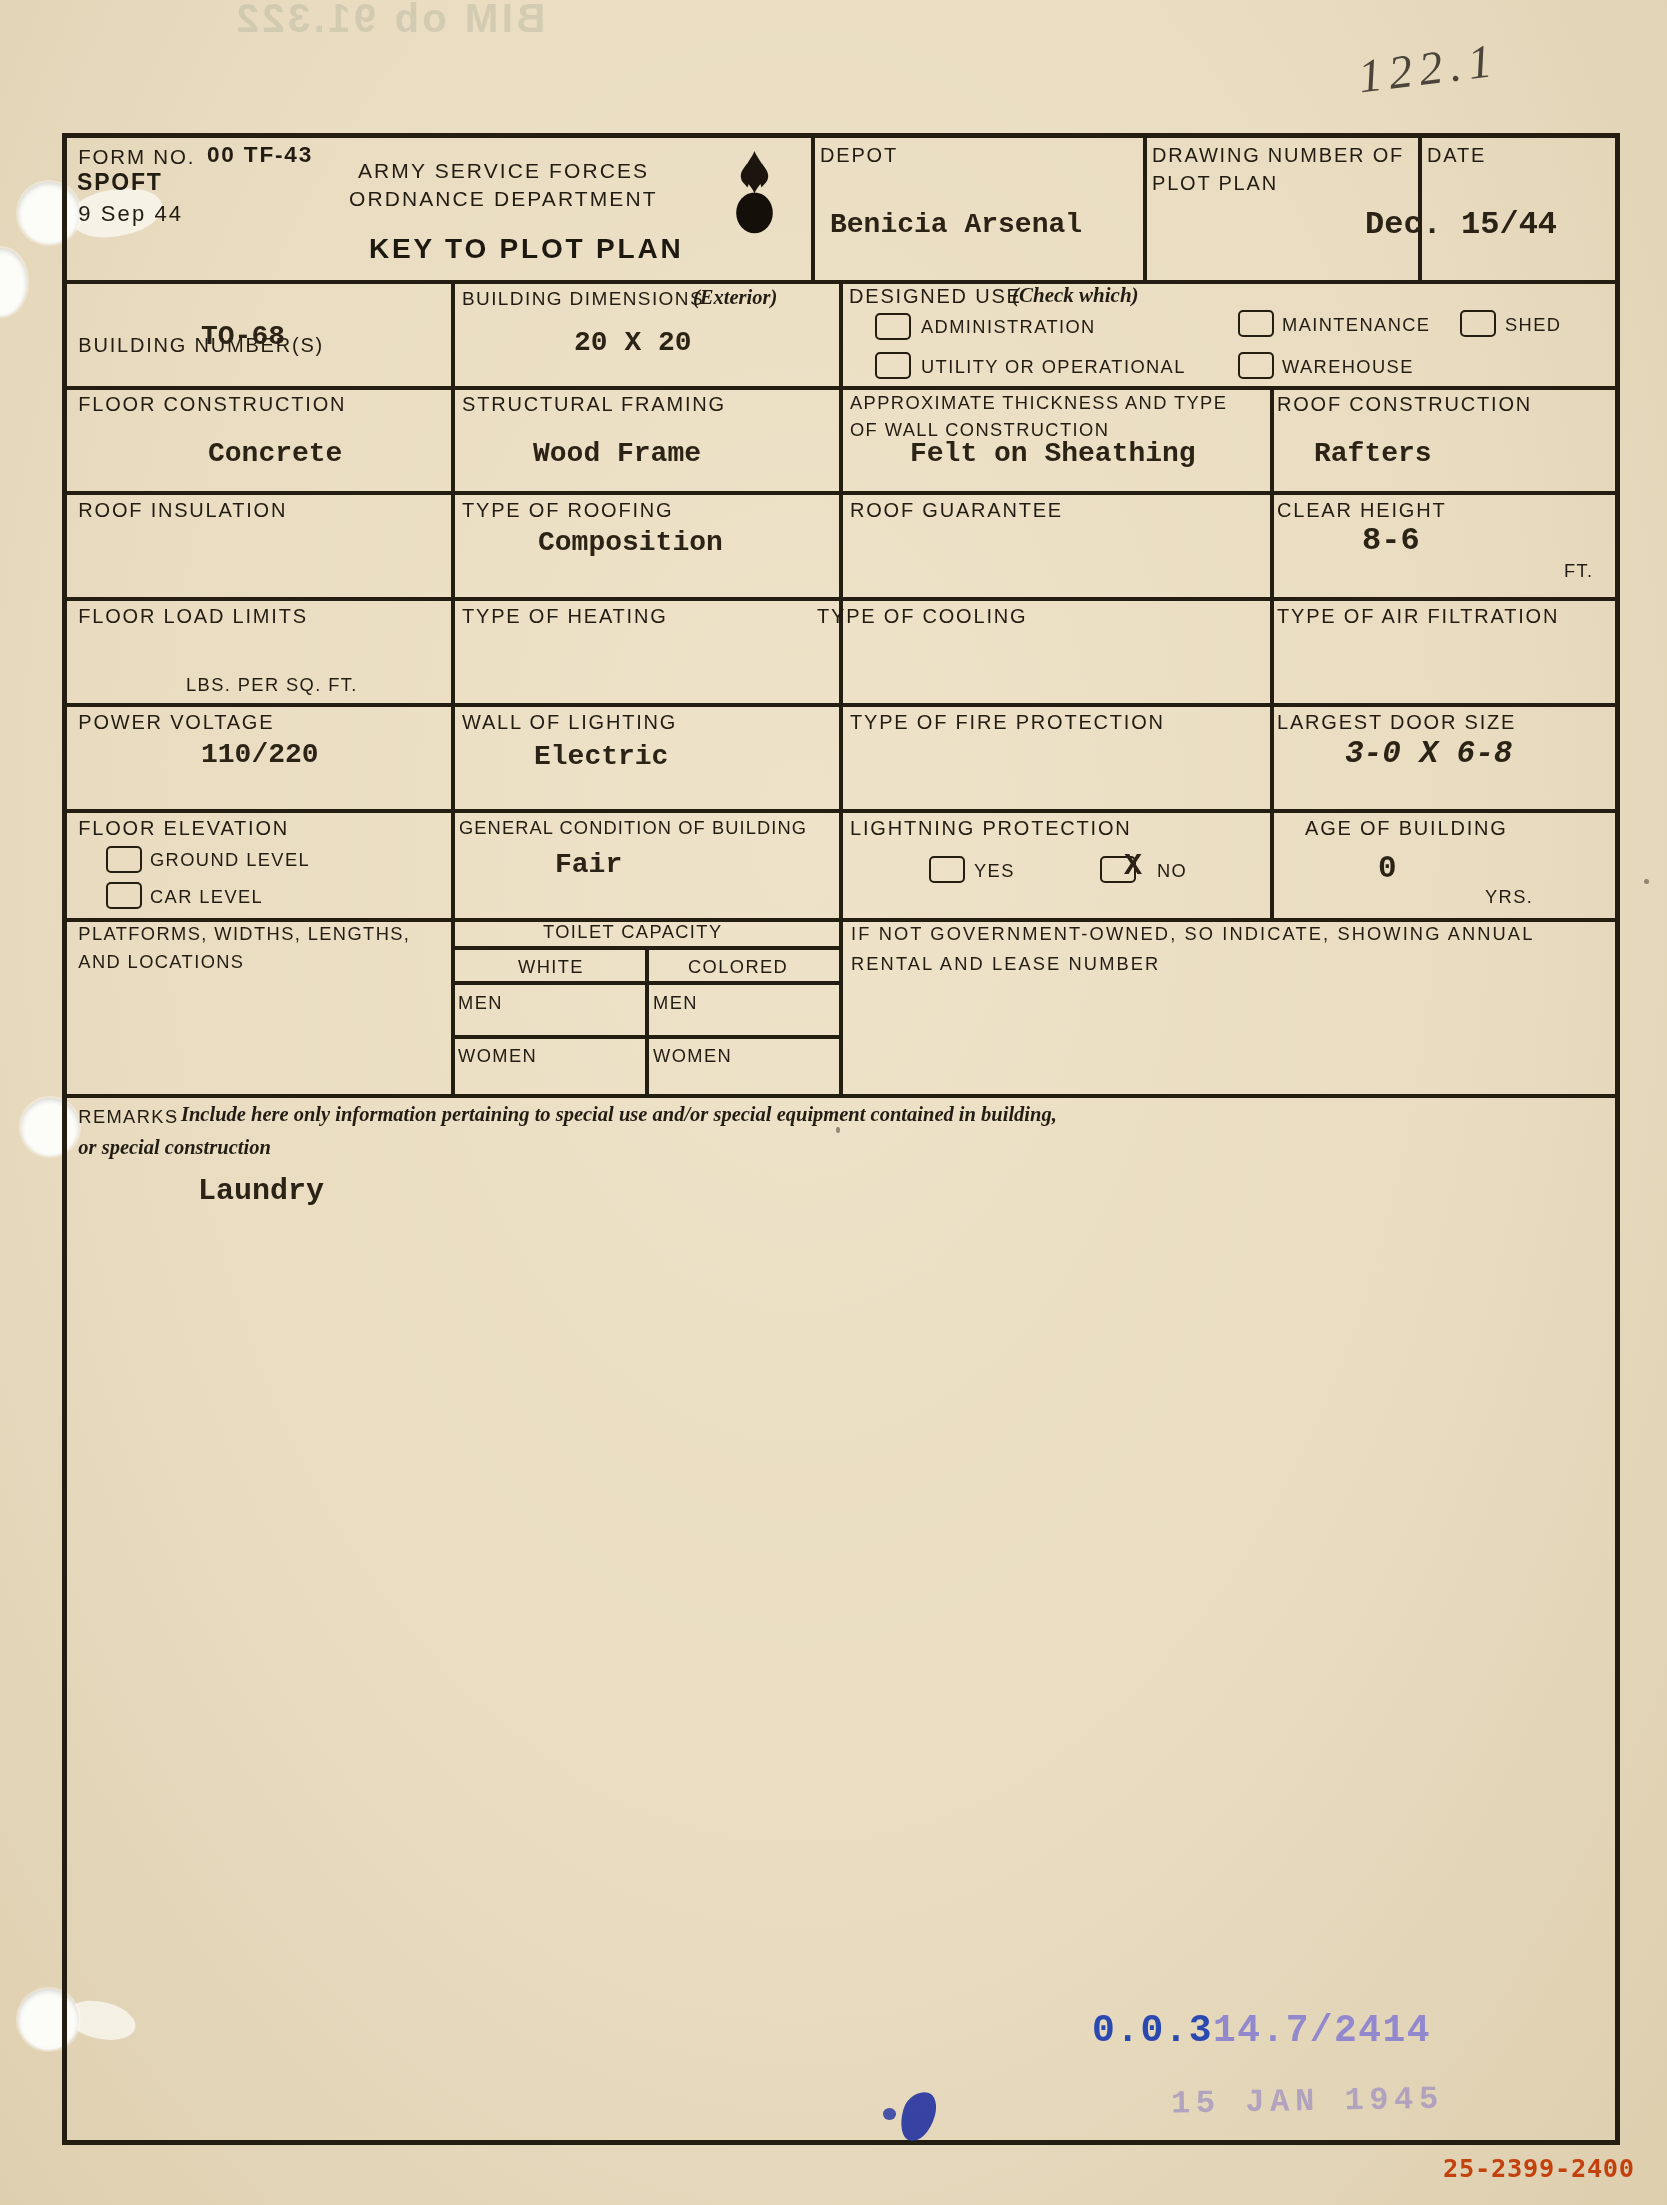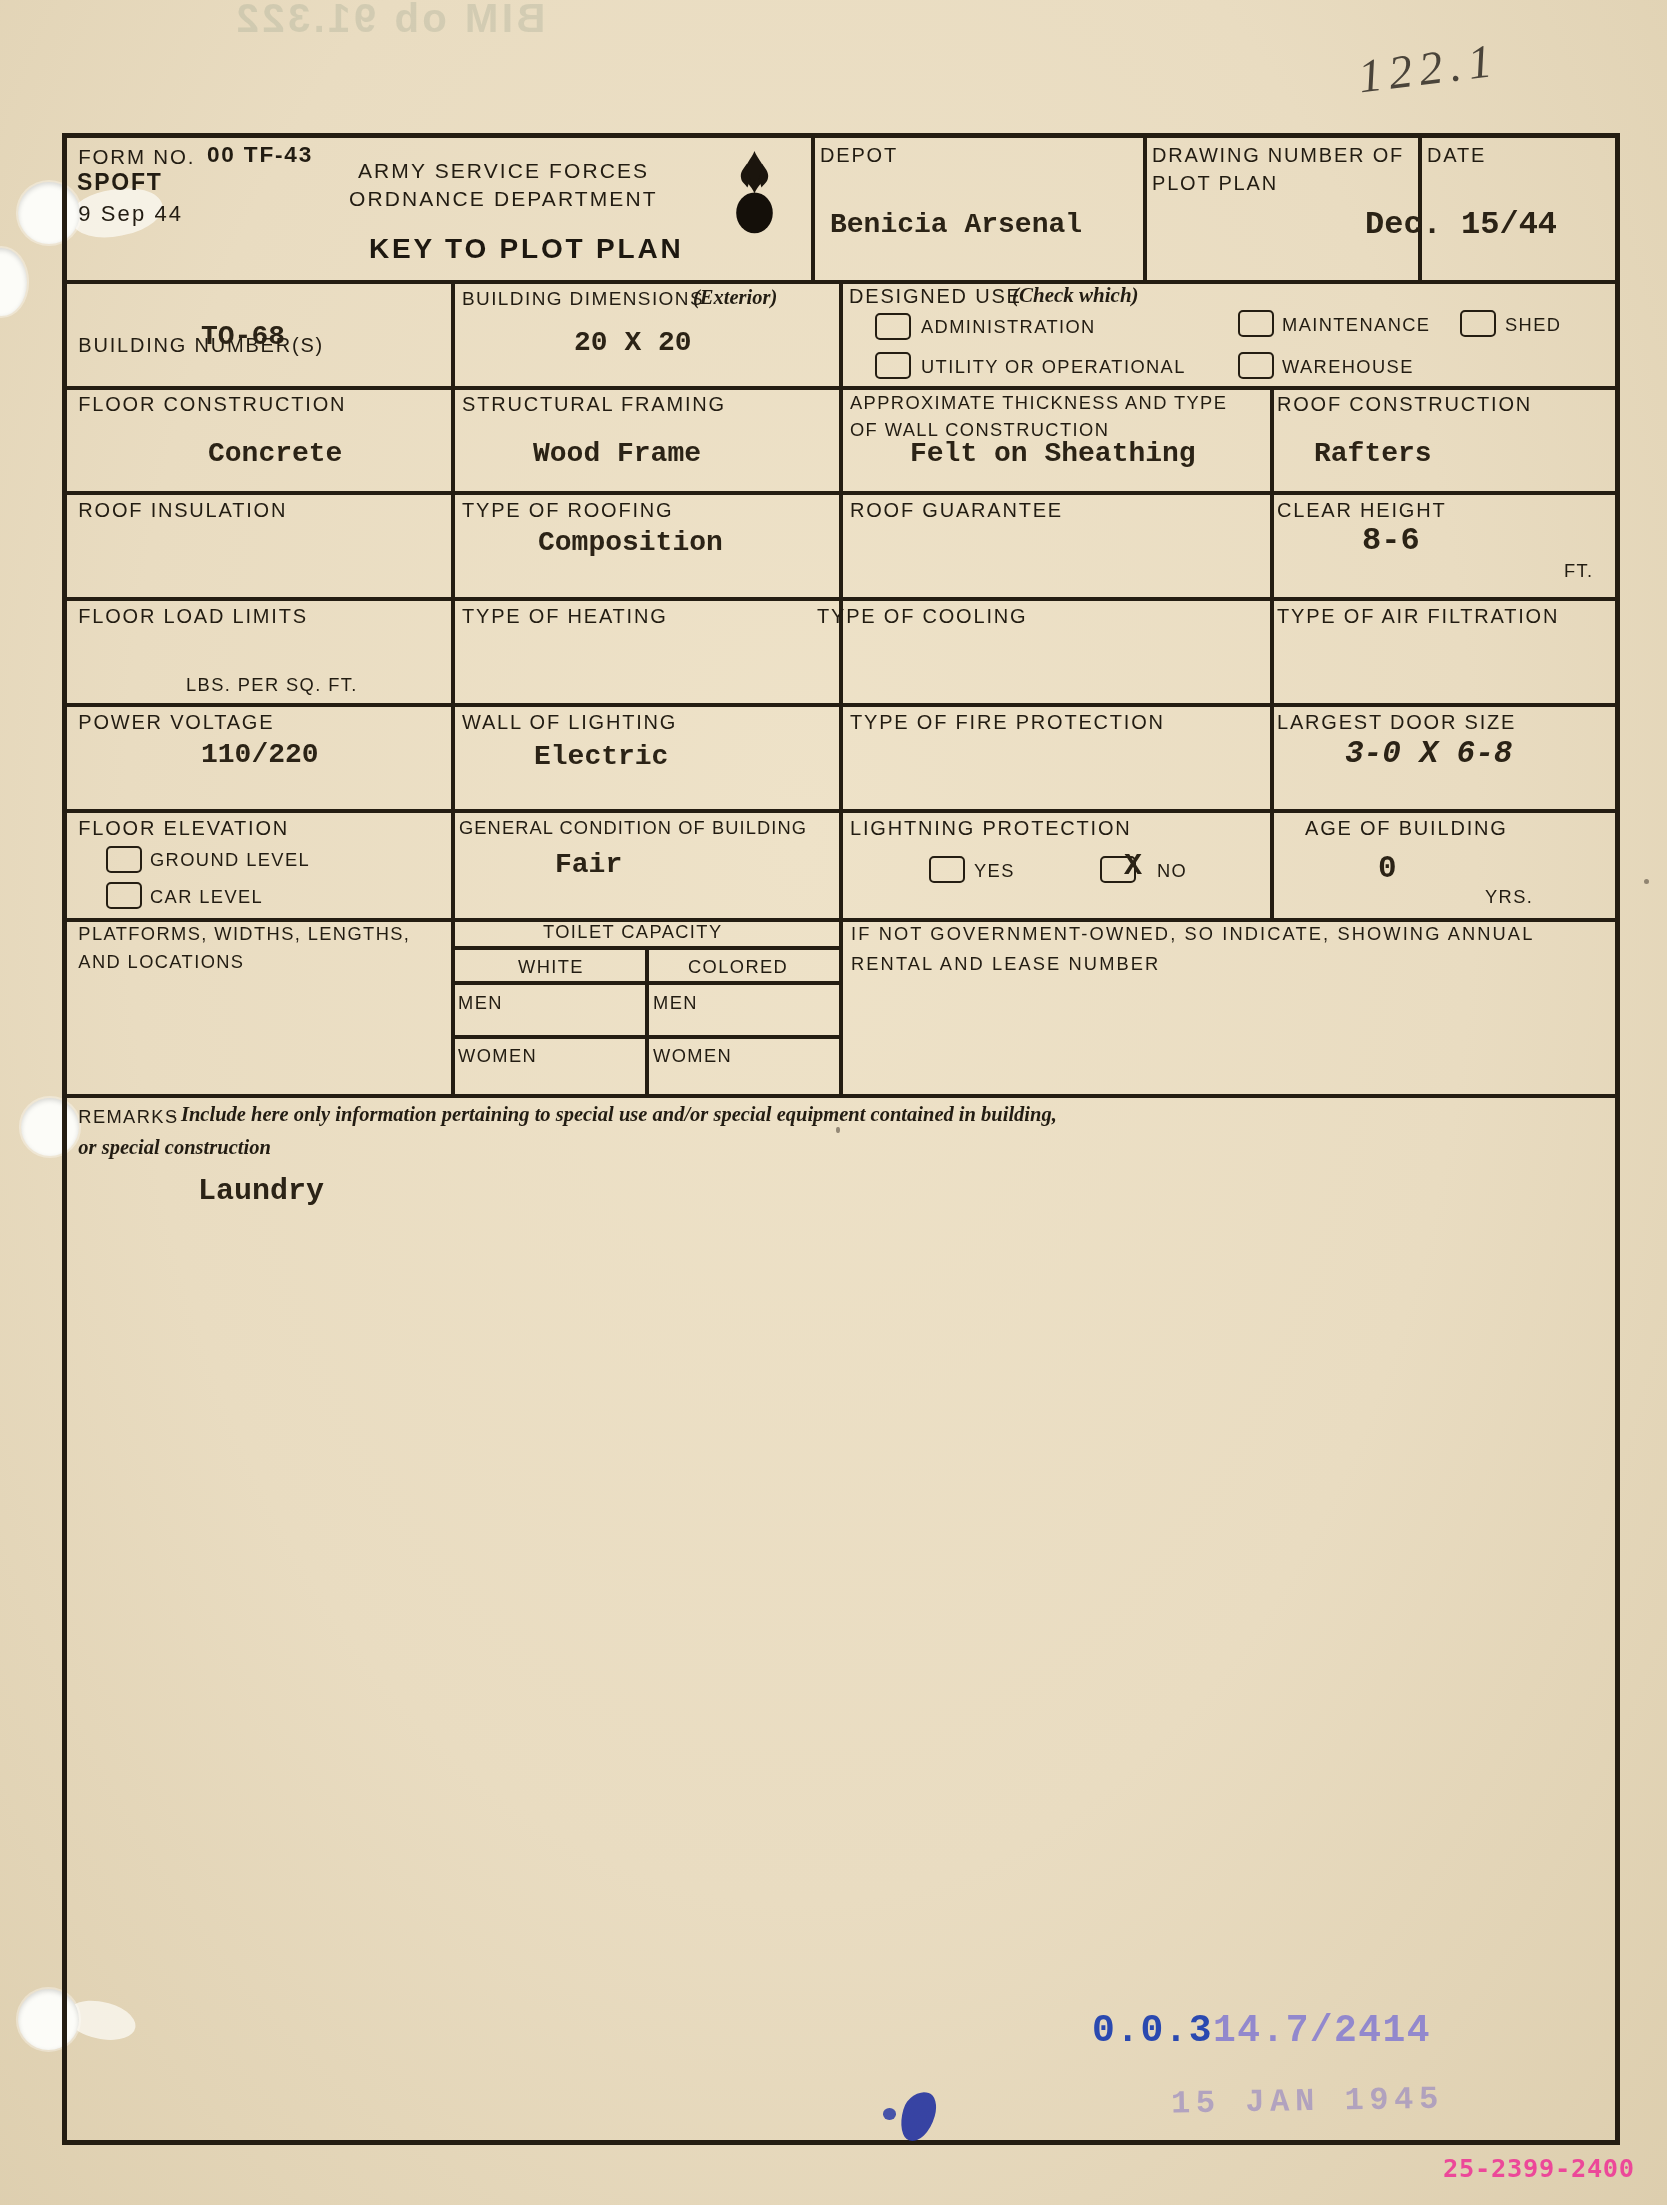--- a/index.html
+++ b/index.html
@@ -30,21 +30,21 @@
   .bold-lbl{font-weight:bold;}
   
   .stamp-blue{position:absolute;font-family:"Liberation Mono","DejaVu Sans Mono",monospace;
               font-weight:bold;font-size:38px;letter-spacing:1.4px;white-space:nowrap;}
   .stamp-date{position:absolute;font-family:"Liberation Mono","DejaVu Sans Mono",monospace;
               font-weight:bold;font-size:32px;letter-spacing:5.6px;color:rgba(128,112,198,.5);
               white-space:nowrap;transform:rotate(-1deg);}
   .watermark{position:absolute;font-family:"Liberation Sans",sans-serif;font-size:40px;
              color:rgba(95,89,76,.82);white-space:nowrap;}
   .printnum{position:absolute;font-family:"DejaVu Sans Mono","Liberation Mono",monospace;
-            font-weight:bold;font-size:25.4px;letter-spacing:0.7px;color:#ec4899;white-space:nowrap;}
+            font-weight:bold;font-size:25.4px;letter-spacing:0.7px;color:#c2410c;white-space:nowrap;}
   .handwrite{position:absolute;font-family:"Liberation Serif",serif;font-style:italic;
              font-size:47px;letter-spacing:7px;color:#4a443a;transform:rotate(-7deg);white-space:nowrap;}
   .bleed{position:absolute;font-family:"Liberation Sans",sans-serif;font-weight:bold;font-size:40px;
          letter-spacing:3.5px;color:rgba(150,160,140,.28);transform:scaleX(-1);white-space:nowrap;}
   .blot1{position:absolute;width:12.7px;height:11.3px;background:#2a3ca6;border-radius:50%;opacity:.85;}
   .blot2{position:absolute;width:32px;height:51px;background:#2333a0;opacity:.9;
          border-radius:62% 38% 55% 45% / 45% 40% 60% 55%;transform:rotate(16deg);}
   .speck{position:absolute;background:rgba(60,50,40,.5);border-radius:50%;}
 </style>
 </head>

